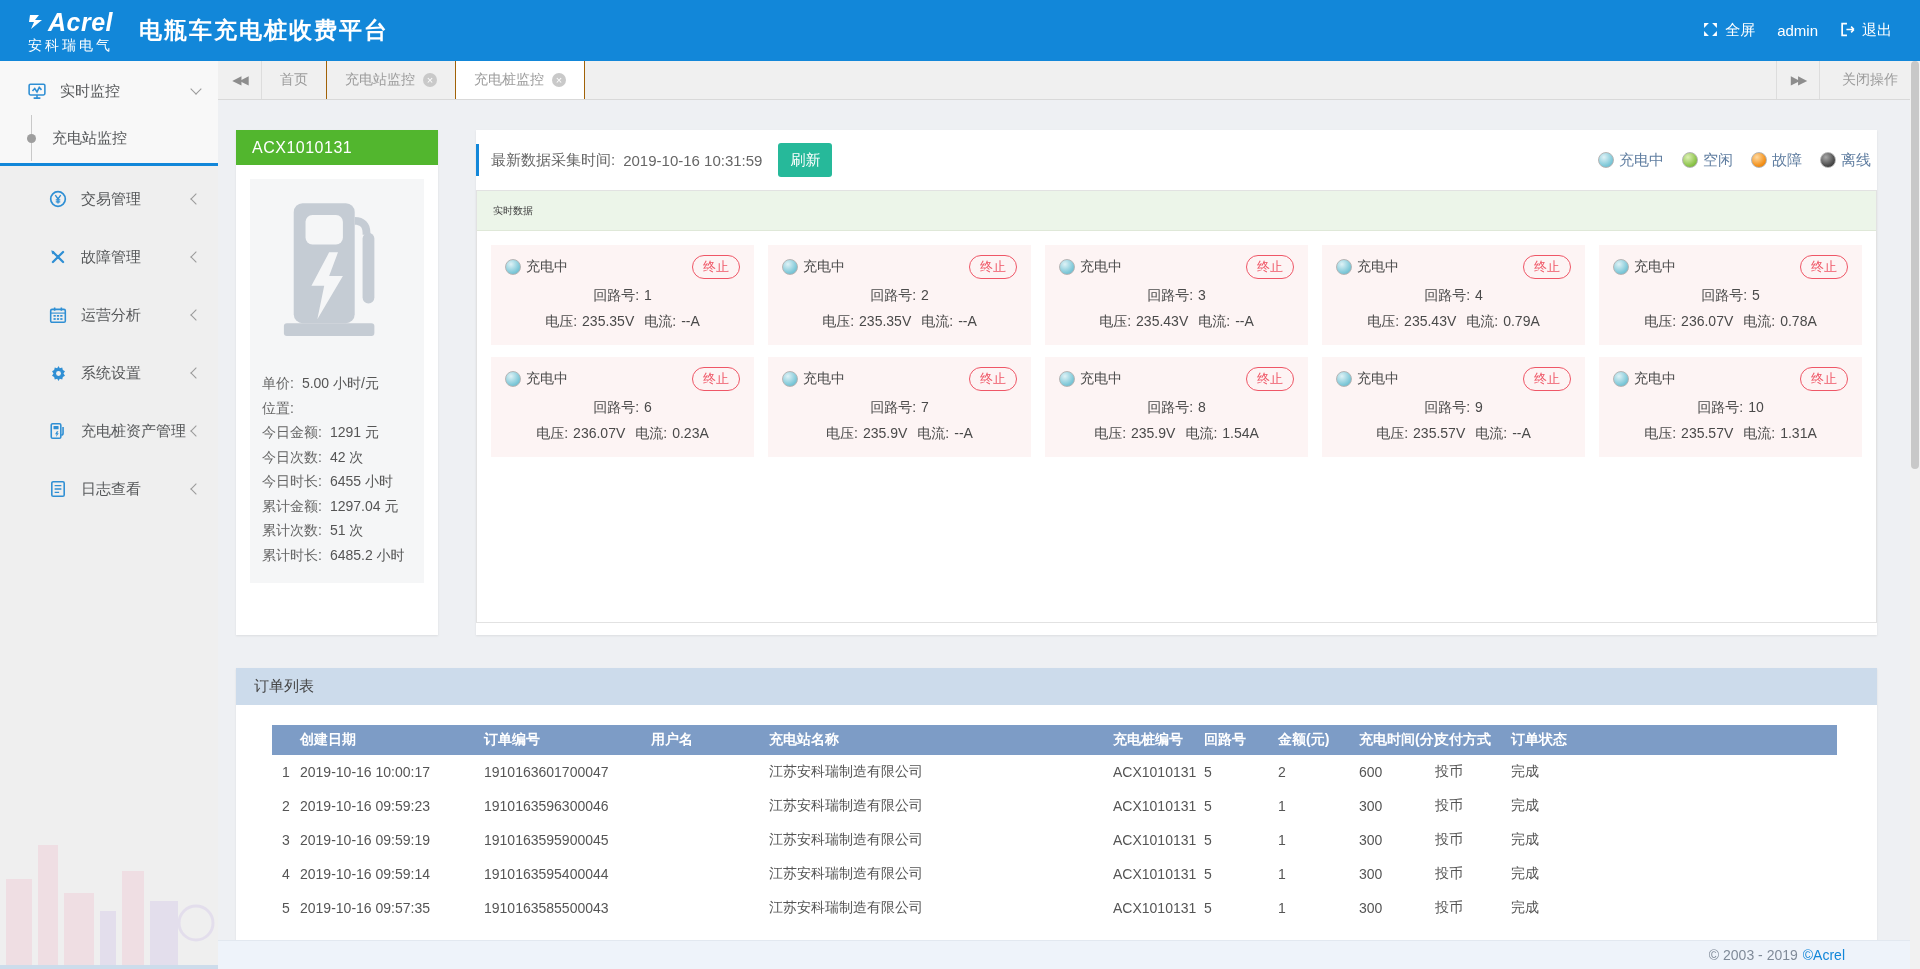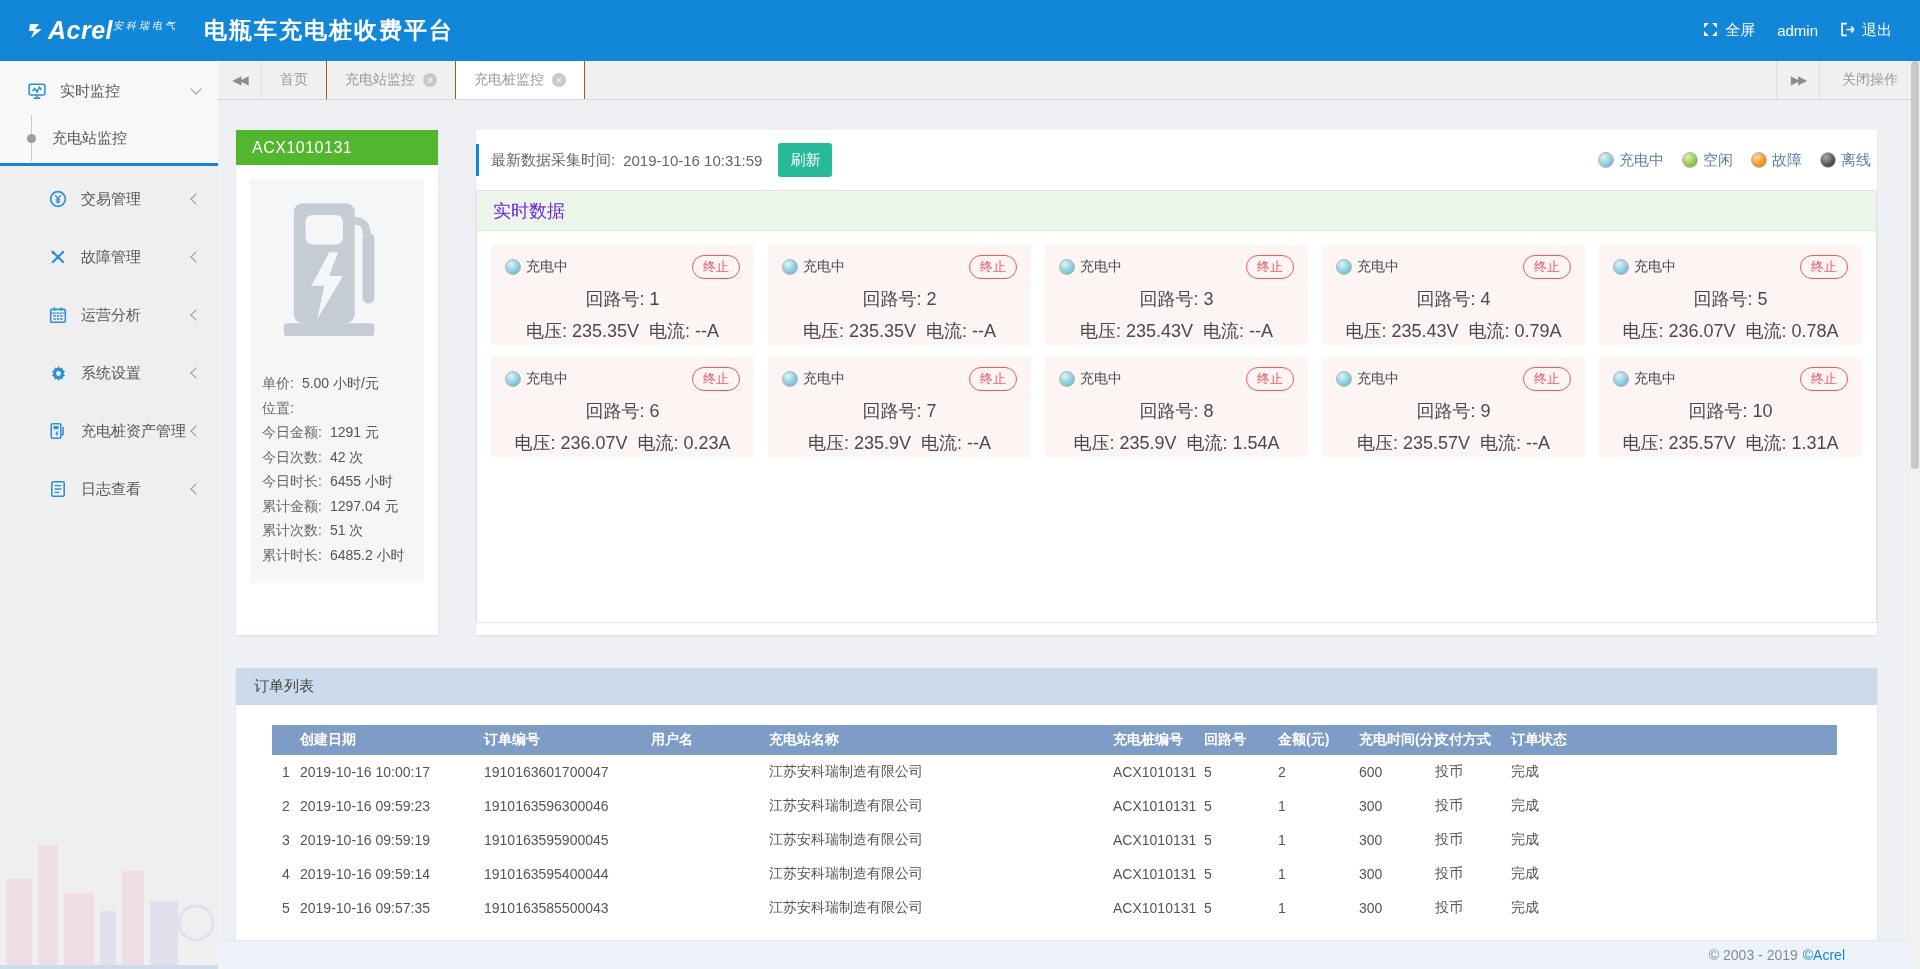--- a/index.html
+++ b/index.html
@@ -2,25 +2,25 @@
 <html><head>
 <meta charset="utf-8">
 <style>
   * { box-sizing: border-box; margin: 0; padding: 0; }
   html,body { width:1920px; height:969px; overflow:hidden;
     font-family:"Liberation Sans","DejaVu Sans",sans-serif; background:#eef0f3; }
 
   
   .app { width:1920px; height:969px; display:flex; flex-direction:column; position:relative; }
   .header { height:61px; background:#1287d9; display:flex; align-items:center; padding:0 28px; flex:none; }
-  .logo { display:flex; flex-direction:row; color:#fff; margin-right:26px; line-height:1; }
+  .logo { display:flex; flex-direction:column; color:#fff; margin-right:26px; line-height:1; }
   .logo-top { display:flex; align-items:center; gap:4px; }
   .logo-mark svg { display:block; }
   .logo-text { font-size:25px; font-weight:bold; font-style:italic; letter-spacing:.5px; }
-  .logo-sub { font-size:10px; letter-spacing:3px; margin-top:3px;font-style:italic; }
+  .logo-sub { font-size:14px; letter-spacing:3px; margin-top:3px; }
   .app-title { color:#fff; font-size:23px; font-weight:bold; letter-spacing:2px; }
   .header-right { margin-left:auto; display:flex; align-items:center; gap:22px; color:#fff; font-size:15px; }
   .hbtn { display:flex; align-items:center; gap:7px; cursor:pointer; }
 
   
   .body-row { flex:1; display:flex; min-height:0; }
 
   
   .sidebar { width:218px; flex:none; background:#efefef; position:relative; overflow:hidden; }
   .menu-group-active { background:#f8f8f8; border-bottom:3px solid #1287d9; padding-top:8px; }
@@ -73,27 +73,27 @@
   .refresh-btn { margin-left:16px; width:54px; height:34px; background:#26b99a; color:#fff; border:none; border-radius:3px; font-size:15px; cursor:pointer; font-family:inherit; }
   .legend { margin-left:auto; display:flex; align-items:center; gap:18px; font-size:15px; color:#5f7da0; padding-right:6px; }
   .legend-item { display:flex; align-items:center; gap:5px; }
   .orb { width:16px; height:16px; border-radius:50%; border:1px solid #b5b5b5; display:inline-block; flex:none; }
   .orb-blue   { background:radial-gradient(circle at 35% 30%, #dff2f6, #7ec8d8 65%, #64aec2); }
   .orb-green  { background:radial-gradient(circle at 35% 30%, #ddf0b4, #8bc34a 65%, #6ea636); }
   .orb-orange { background:radial-gradient(circle at 35% 30%, #ffd9a0, #f39019 65%, #d97a07); }
   .orb-dark   { background:radial-gradient(circle at 35% 30%, #a9a9a9, #4a4a4a 65%, #2e2e2e); }
 
   .rt-box { margin-top:12px; border:1px solid #e2e2e2; flex:1; display:flex; flex-direction:column; }
-  .rt-head { height:40px; flex:none; background:#ecf5e9; border-bottom:1px solid #dfe8d8; display:flex; align-items:center; padding-left:16px; font-size:18px; color:#6d28d9; }
+  .rt-head { height:40px; flex:none; background:#ecf5e9; border-bottom:1px solid #dfe8d8; display:flex; align-items:center; padding-left:16px; font-size:10px; color:#404040; }
   .cards-grid { padding:14px; display:grid; grid-template-columns:repeat(5,1fr); gap:12px 14px; align-content:start; }
   .rt-card { height:100px; background:#fdf4f4; padding:10px 14px; }
   .rt-card-top { display:flex; align-items:center; }
   .rt-status { margin-left:5px; font-size:14px; color:#4a4a4a; }
   .stop-btn { margin-left:auto; height:24px; padding:0 10px; border:1px solid #ef5767; color:#ef5767; background:transparent; border-radius:12px; font-size:13px; cursor:pointer; font-family:inherit; }
-  .rt-line { text-align:center; font-size:18px; color:#4a4a4a; margin-top:8px; }
+  .rt-line { text-align:center; font-size:14px; color:#4a4a4a; margin-top:8px; }
   .rt-line .sep { margin-left:10px; }
   .rt-line span + span { margin-left:5px; }
 
   
   .orders-panel { margin-top:33px; background:#fff; box-shadow:0 1px 2px rgba(0,0,0,.08); }
   .orders-head { height:37px; background:#ccdbeb; display:flex; align-items:center; padding-left:18px; font-size:15px; color:#444; }
   .orders-body { padding:20px 40px 0 36px; height:235px; overflow:hidden; }
   table.orders { width:100%; border-collapse:collapse; table-layout:fixed; }
   table.orders th { background:#7d9cc6; color:#fff; font-size:14px; font-weight:600; height:30px; text-align:left; padding:0; white-space:nowrap; }
   table.orders td { height:34px; font-size:14px; color:#555; text-align:left; padding:0; white-space:nowrap; overflow:hidden; }

